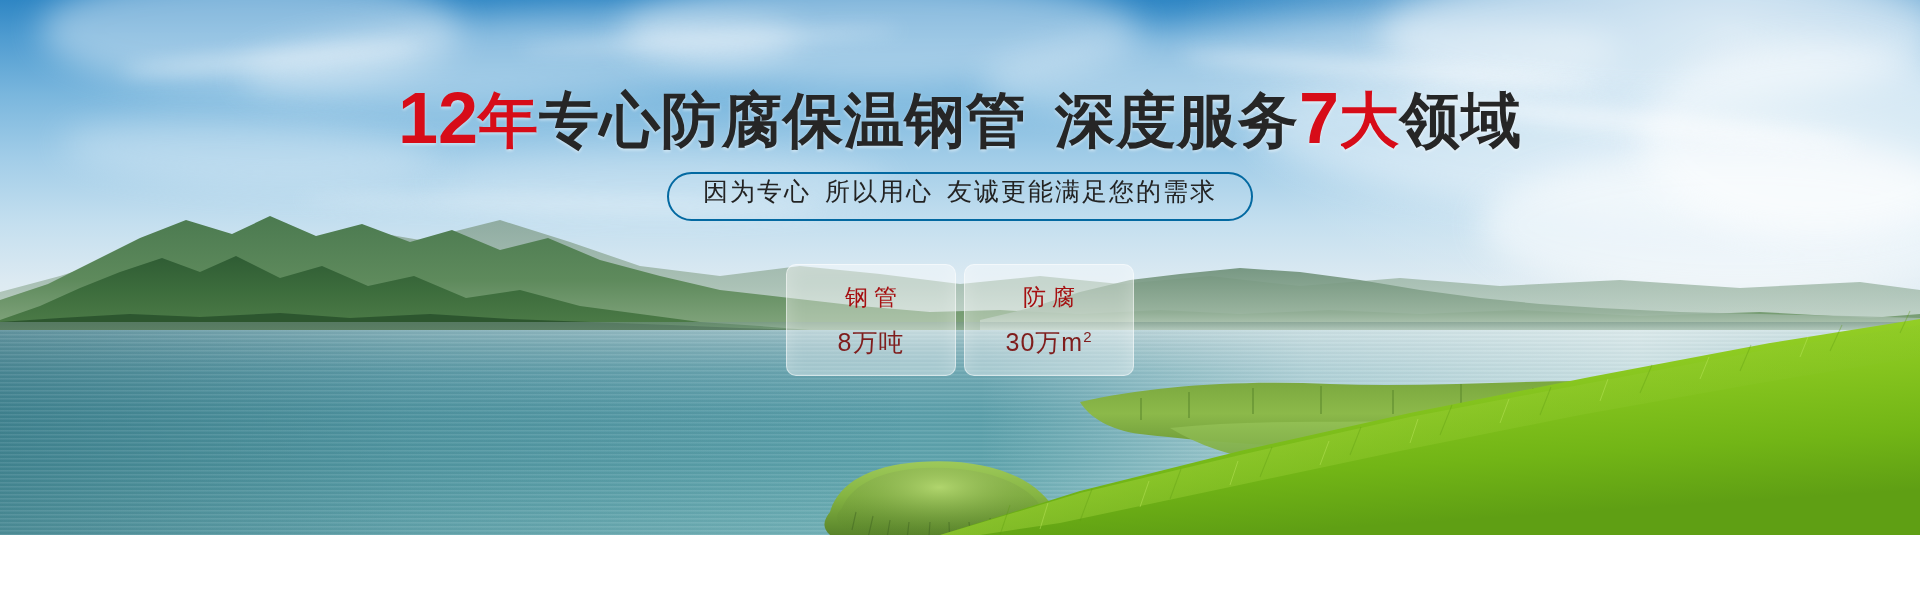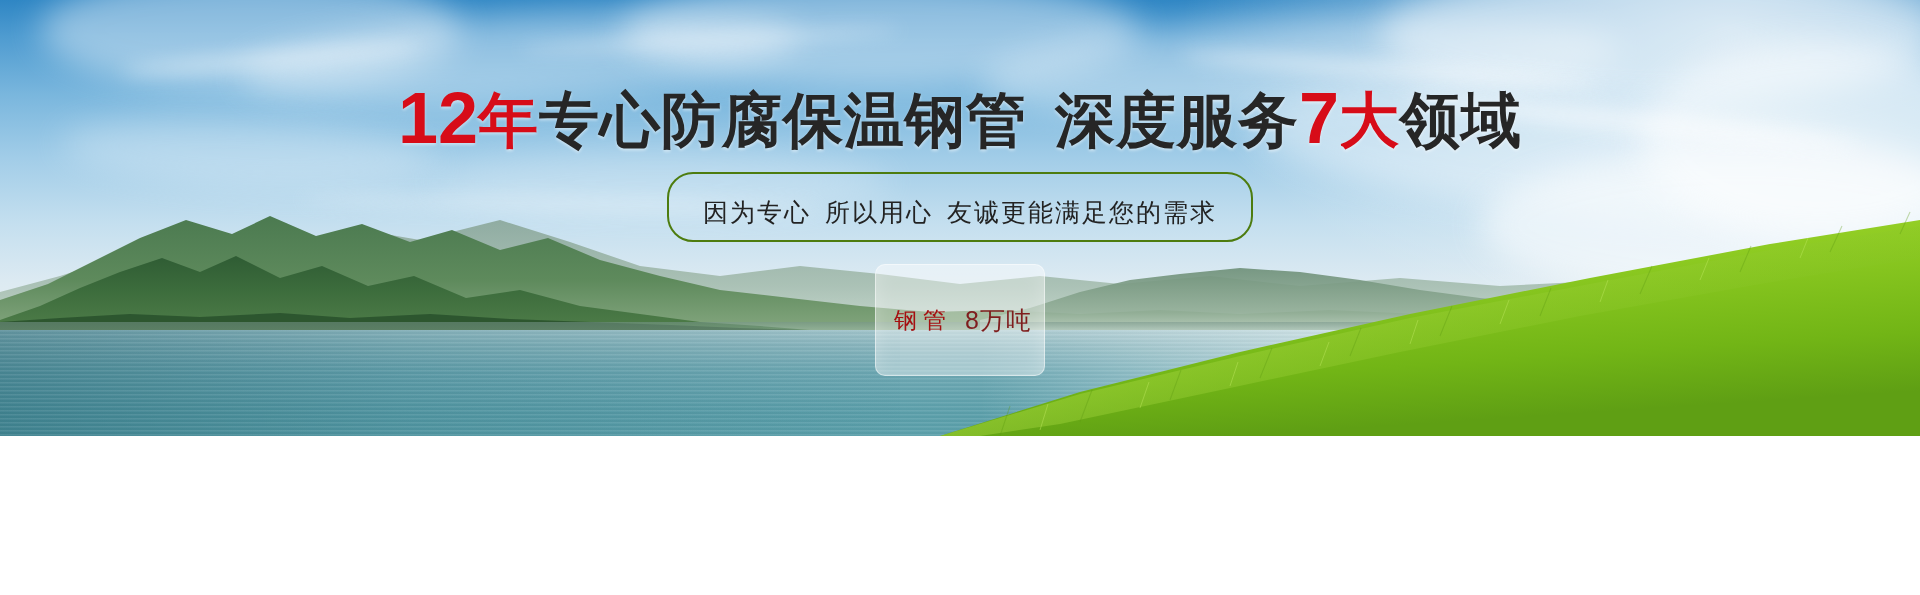--- a/index.html
+++ b/index.html
@@ -3,21 +3,21 @@
 <meta charset="utf-8">
 <style>
   html, body {
     margin: 0;
     padding: 0;
     background: #ffffff;
   }
   #banner {
     position: relative;
     width: 1920px;
-    height: 436px;
+    height: 535px;
     overflow: hidden;
     font-family: "Liberation Sans", "DejaVu Sans", sans-serif;
     user-select: none;
   }
 
   
   .sky {
     position: absolute;
     left: 0; top: 0;
     width: 1920px;
@@ -175,22 +175,22 @@
   }
   .headline .accent { color: #d70c18; }
   .headline .gap { display: inline-block; width: 28px; }
 
   
   .pill {
     position: absolute;
     left: 50%;
     top: 172px;
     transform: translateX(-50%);
-    padding: 22px 34px 11px;
-    border: 2px solid #4d7c0f;
+    padding: 1px 34px 11px;
+    border: 2px solid #0369a1;
     border-radius: 26px;
     font-size: 25px;
     letter-spacing: 2px;
     color: #232323;
     white-space: nowrap;
     background: transparent;
   }
   .pill .sp { display: inline-block; width: 14px; }
 
   
@@ -203,21 +203,21 @@
     gap: 8px;
   }
   .card {
     width: 168px;
     height: 110px;
     border-radius: 10px;
     background: rgba(255,255,255,0.34);
     border: 1px solid rgba(255,255,255,0.55);
     box-shadow: inset 0 0 20px rgba(255,255,255,0.25);
     display: flex;
-    flex-direction: row;
+    flex-direction: column;
     align-items: center;
     justify-content: center;
     gap: 13px;
   }
   .card .c-label {
     font-size: 23px;
     letter-spacing: 6px;
     text-indent: 6px;
     color: #a50f10;
     font-weight: normal;
@@ -440,17 +440,23 @@
 
   <div class="cards">
 
     <div class="card">
       <div class="c-label">钢管</div>
       <div class="c-value">
         <span>8万吨</span>
       </div>
     </div>
 
+    <div class="card">
+      <div class="c-label">防腐</div>
+      <div class="c-value">
+        <span>30万m</span><sup>2</sup>
+      </div>
+    </div>
 
 
   </div>
 
 </div>
 
 </body></html>

